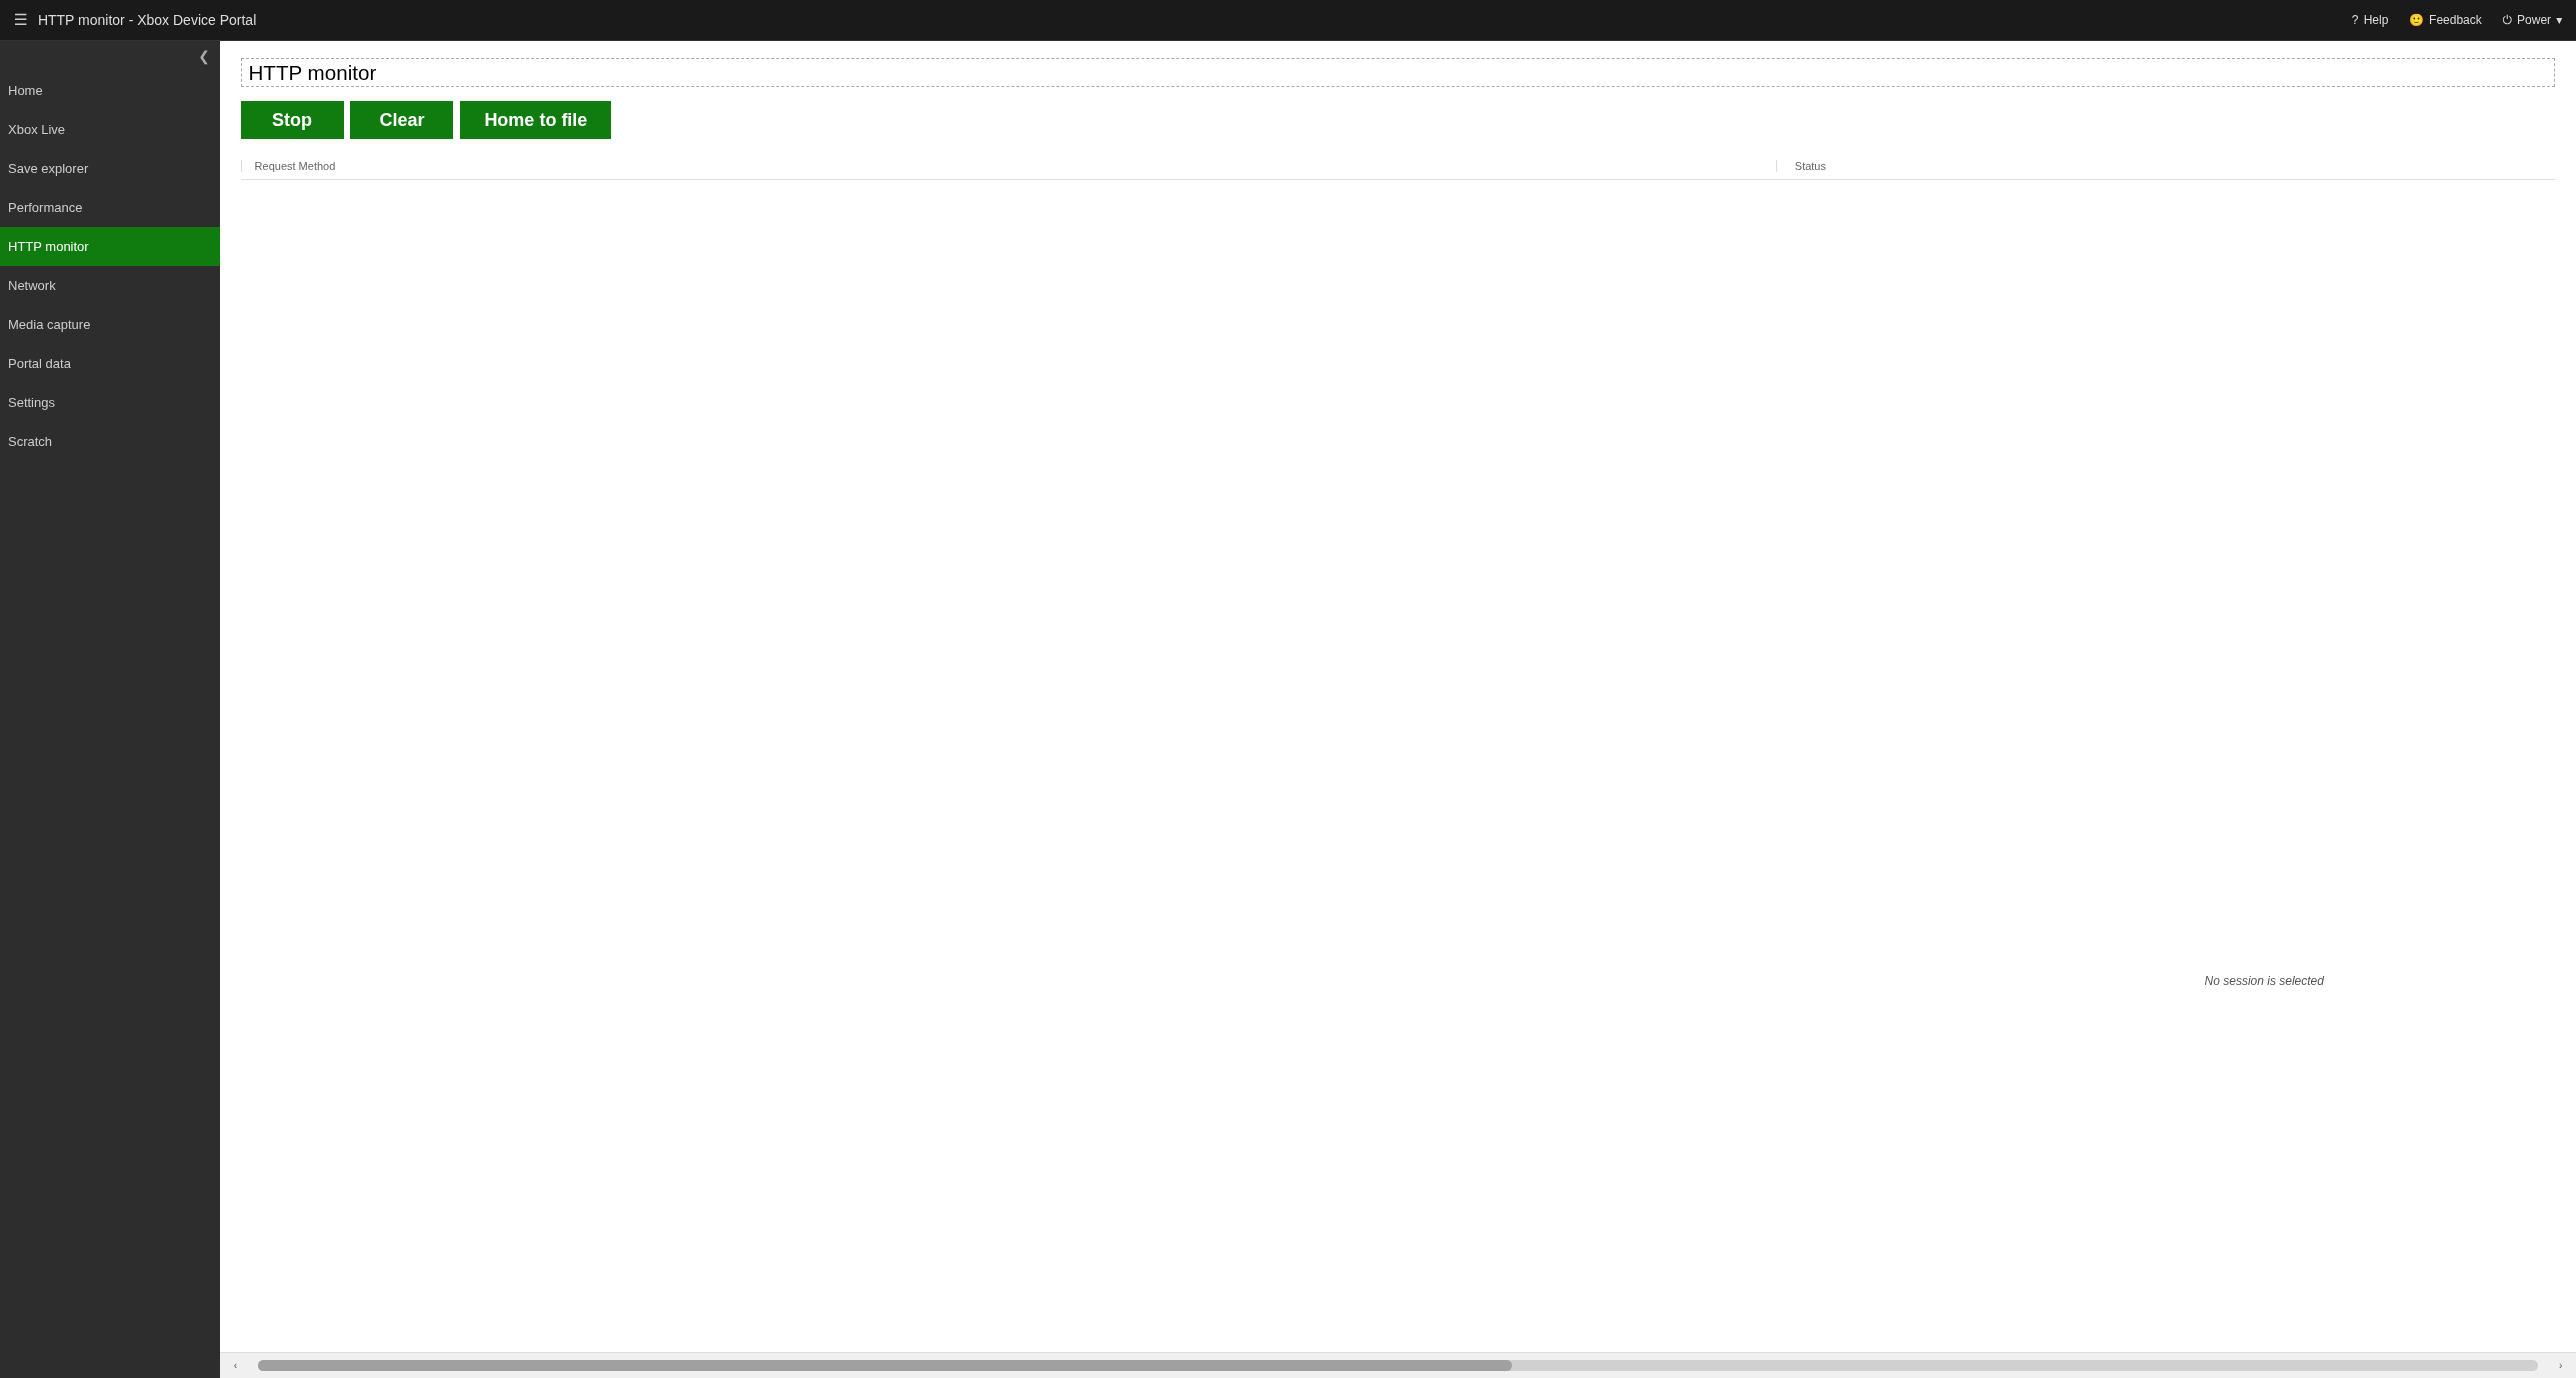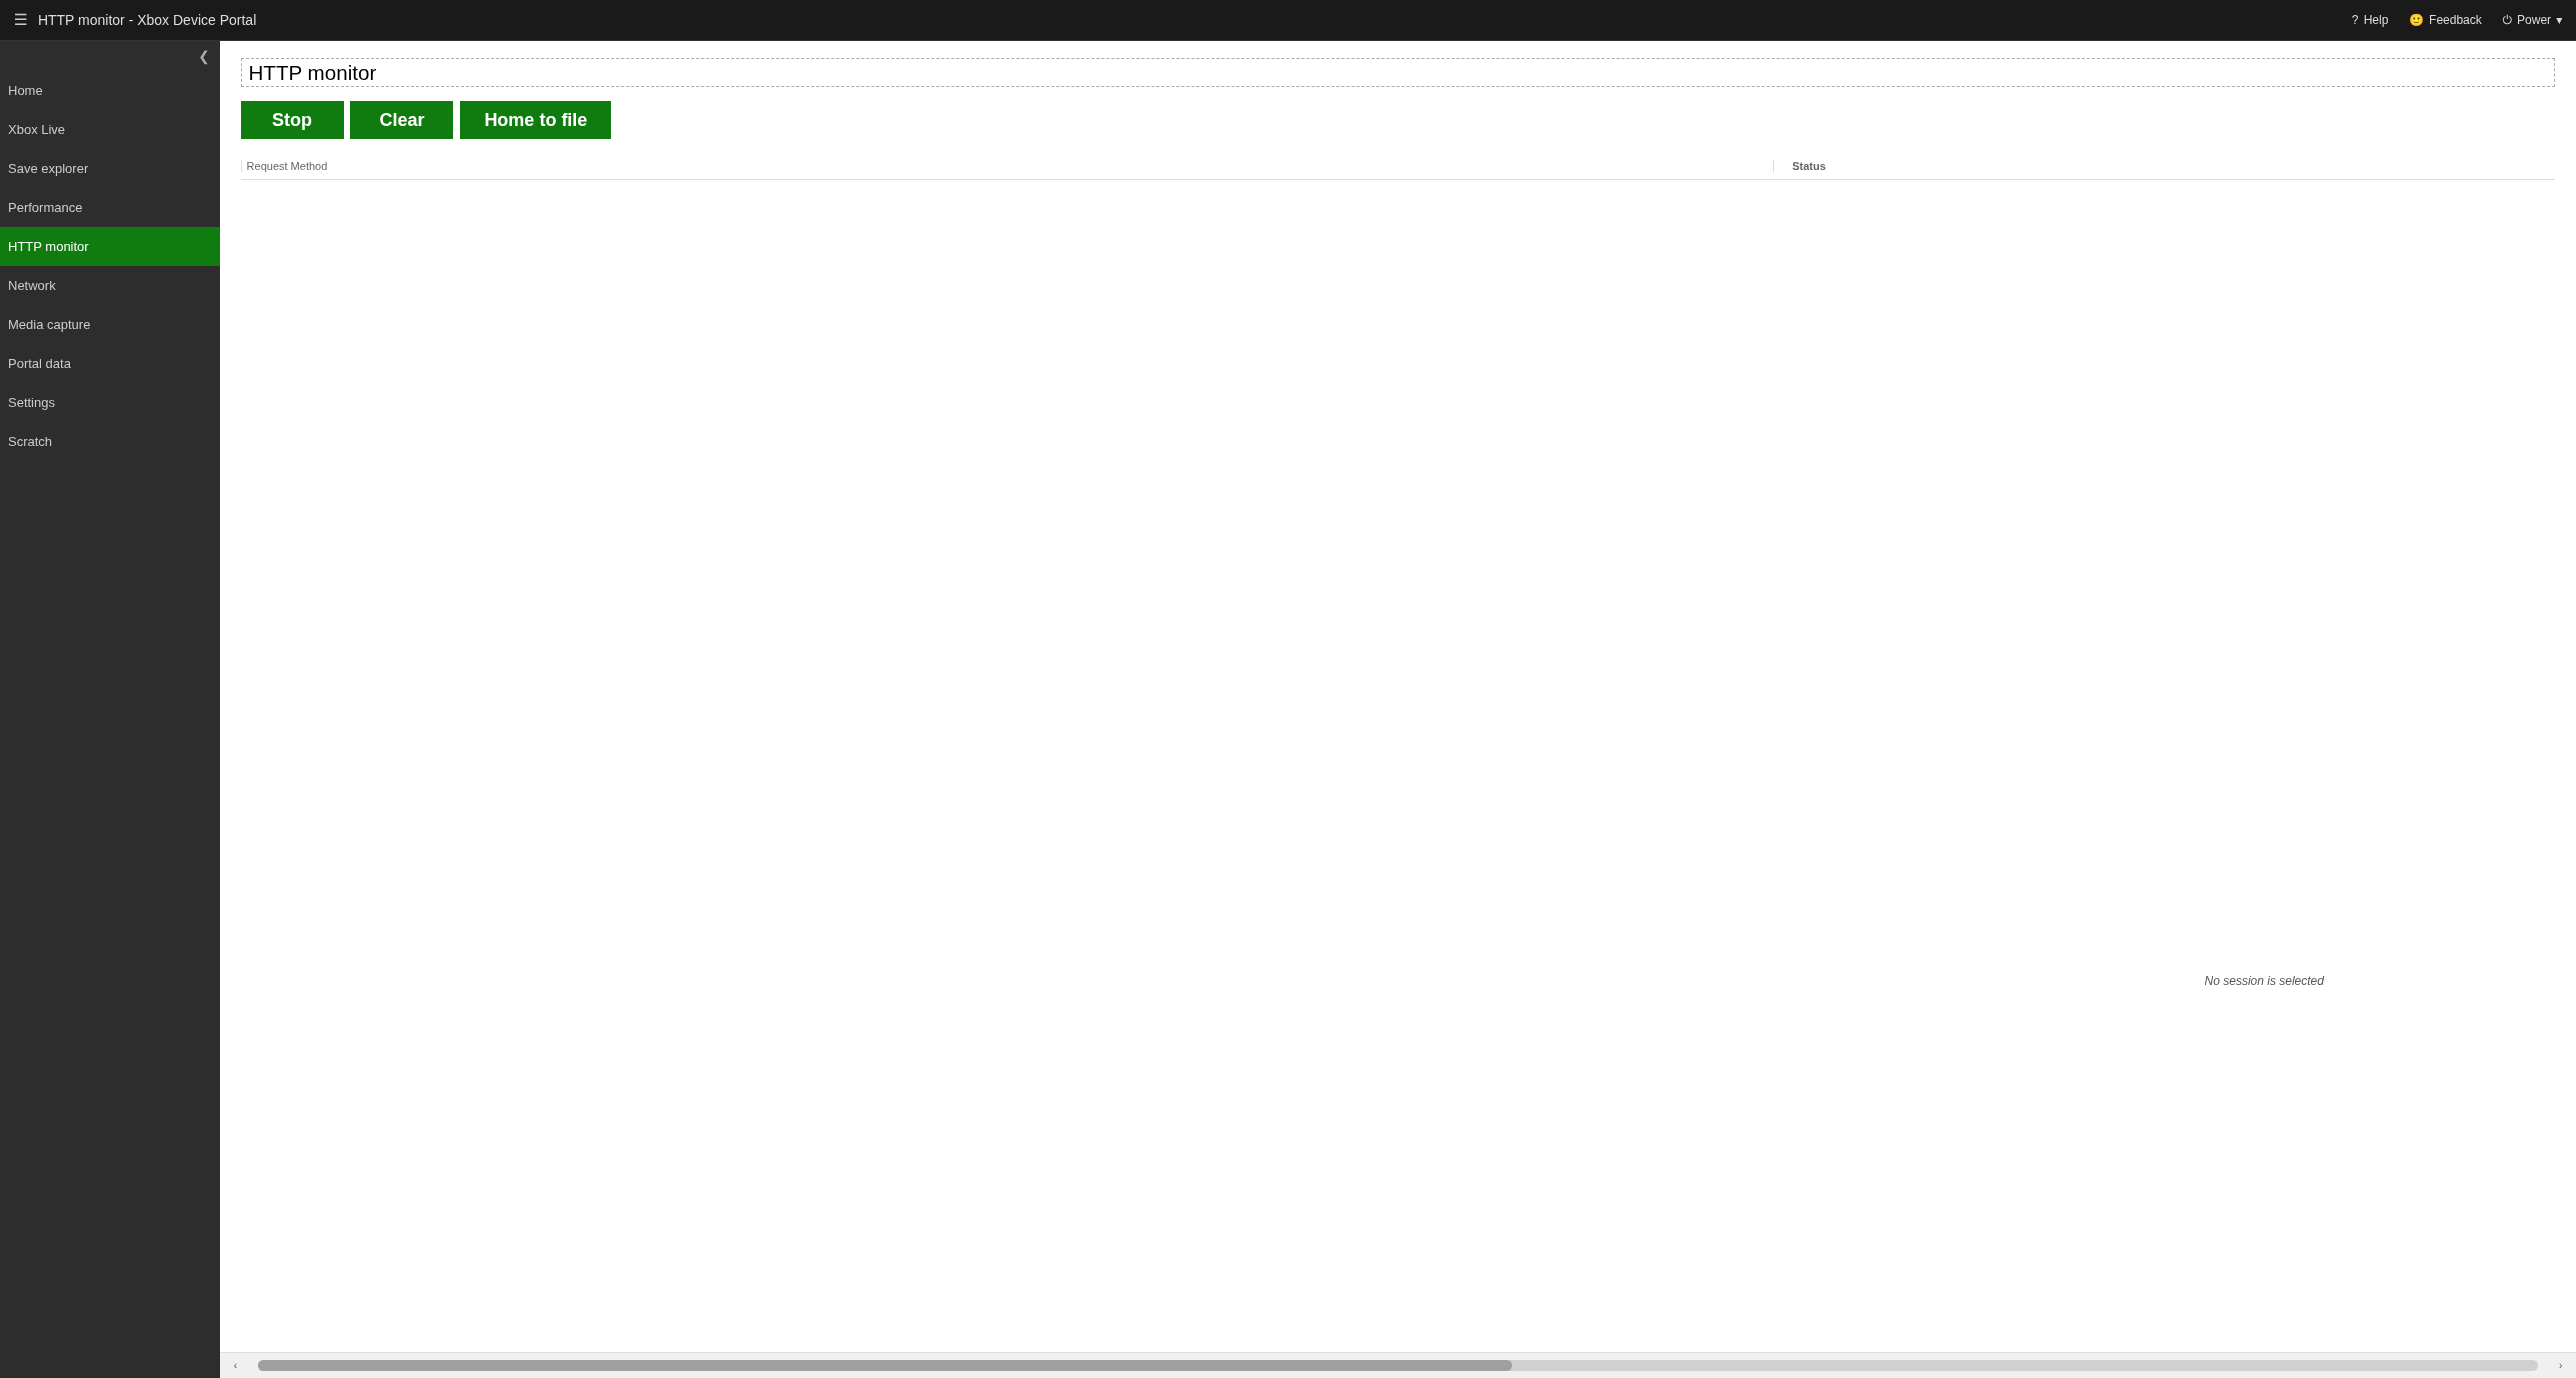--- a/index.html
+++ b/index.html
@@ -123,22 +123,22 @@
     
     .table-header {
       display: flex;
       border-bottom: 0.9px solid #ddd;
       padding: 6.9px 0;
       font-size: 11px;
       color: #666;
       flex-shrink: 0;
     }
     .col-url { flex: 3; padding-left: 3.4px; }
-    .col-method { flex: 1; padding-left: 5px; border-left: 0.9px solid #ddd; }
-    .col-status { flex: 0.5; padding-left: 18px; border-left: 0.9px solid #ddd; font-weight: bold; }
+    .col-method { flex: 1; padding-left: 13px; border-left: 0.9px solid #ddd; }
+    .col-status { flex: 0.5; padding-left: 18px; border-left: 0.9px solid #ddd; }
 
     
     .table-body {
       flex: 1;
       position: relative;
       overflow: hidden;
       font-style: italic;
     }
     .no-session {
       position: absolute;

